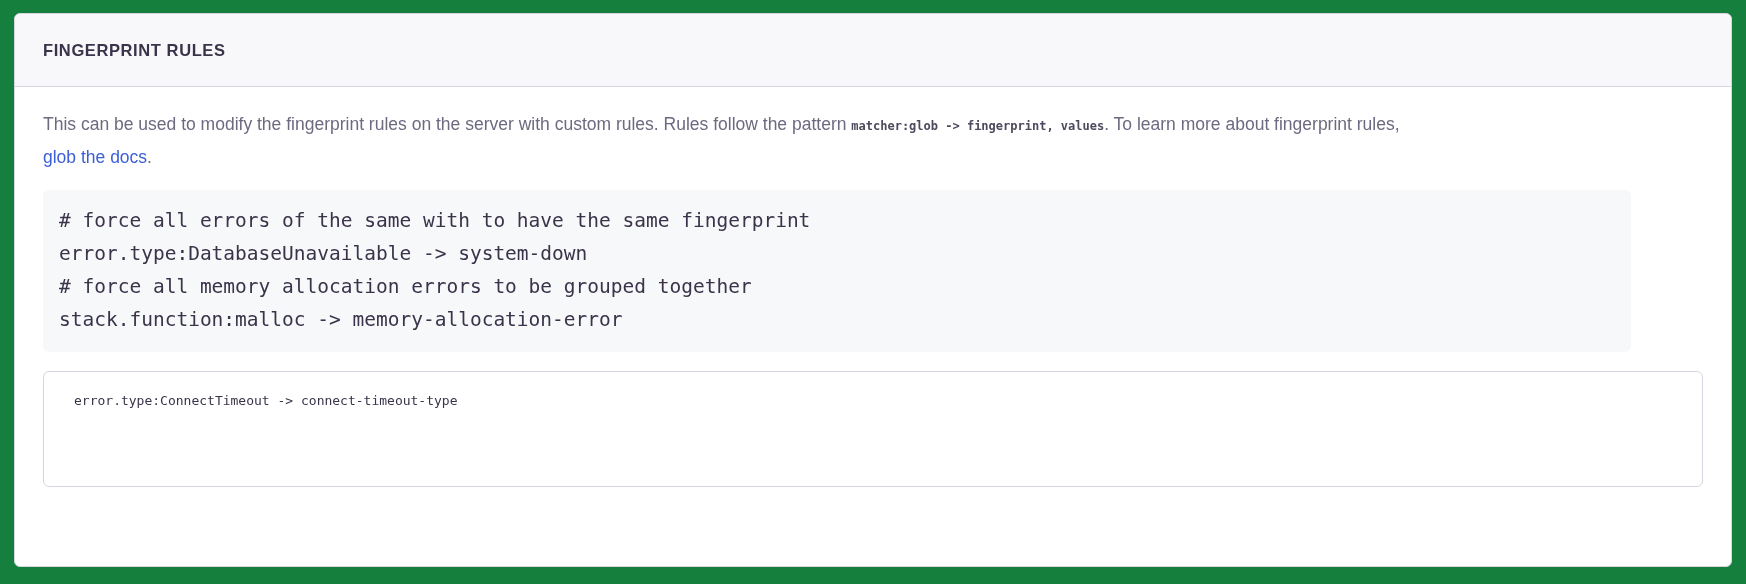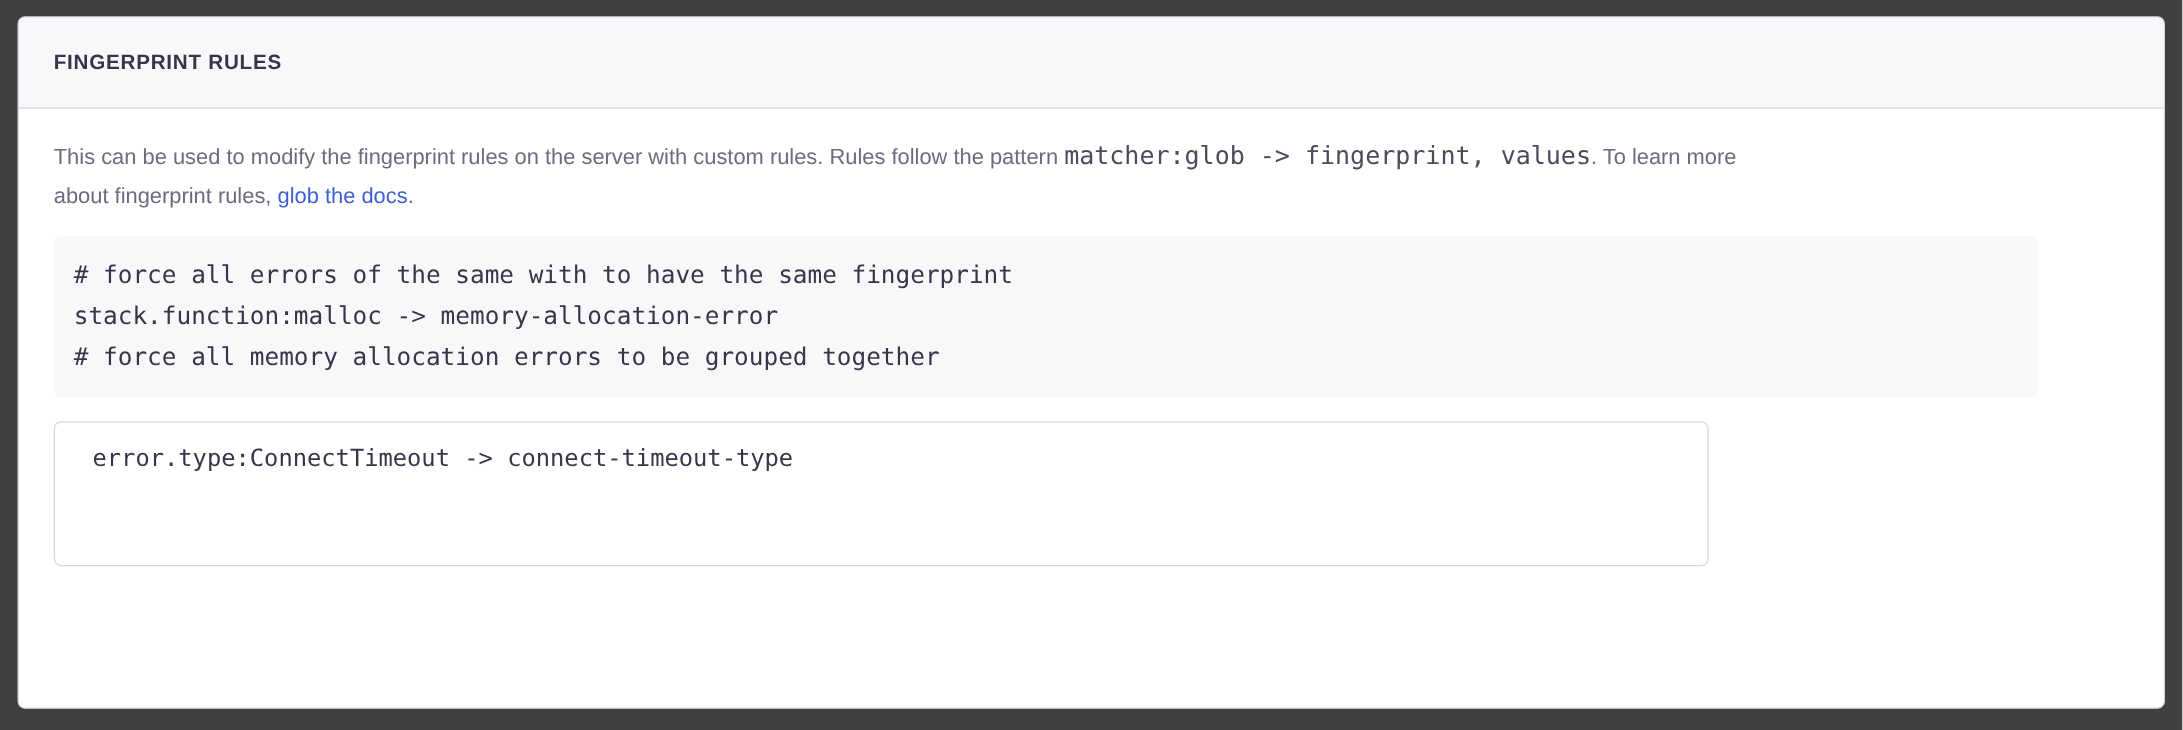--- a/index.html
+++ b/index.html
@@ -11,21 +11,21 @@
     height: 584px;
     background: #ffffff;
     font-family: "Liberation Sans", sans-serif;
     -webkit-font-smoothing: antialiased;
   }
 
   .page {
     position: relative;
     width: 1746px;
     height: 584px;
-    background: #404040;
+    background: #15803d;
     box-sizing: border-box;
     padding: 13px 31px 17px 14px;
   }
 
   .panel {
     position: relative;
     width: 1718px;
     height: 554px;
     box-sizing: border-box;
     background: #ffffff;
@@ -62,23 +62,24 @@
     font-size: 17.5px;
     line-height: 31px;
     color: #6d6a80;
     max-width: 1390px;
     margin: 0 0 17px 0;
   }
 
   .description code,
   .inline-code {
     font-family: "DejaVu Sans Mono", "Liberation Mono", monospace;
-    font-size: 20px;
+    font-size: 12px;
     color: #4c4a5c;
     white-space: pre;
+    font-weight: bold;
   }
 
   .docs-link {
     color: #3c5fd6;
     text-decoration: none;
   }
 
   .code-block {
     background: #f7f8fa;
     border-radius: 6px;
@@ -91,31 +92,31 @@
   .code-line {
     font-family: "DejaVu Sans Mono", "Liberation Mono", monospace;
     font-size: 19.5px;
     line-height: 33px;
     color: #3a3349;
     white-space: pre;
   }
 
   .rules-input {
     display: block;
-    width: 1324px;
+    width: 1660px;
     height: 116px;
     box-sizing: border-box;
     background: #ffffff;
     border: 1px solid #d7d6e0;
     border-radius: 6px;
     padding: 14px 16px 14px 30px;
     resize: none;
     outline: none;
     font-family: "DejaVu Sans Mono", "Liberation Mono", monospace;
-    font-size: 19px;
+    font-size: 13px;
     line-height: 30px;
     color: #3a3349;
     overflow: hidden;
   }
   .rules-input::placeholder {
     color: #a6a3b5;
   }
 </style>
 </head>
 <body>
@@ -128,21 +129,22 @@
     </div>
 
     <div class="panel-body">
 
       <p class="description">
         <span>This can be used to modify the fingerprint rules on the server with custom rules. Rules follow the pattern </span><code class="inline-code">matcher:glob -&gt; fingerprint, values</code><span>. To learn more about fingerprint rules, </span><a class="docs-link" href="#">glob the docs</a><span>.</span>
       </p>
 
       <div class="code-block">
         <div class="code-line"># force all errors of the same with to have the same fingerprint</div>
+        <div class="code-line">error.type:DatabaseUnavailable -&gt; system-down</div>
+        <div class="code-line"># force all memory allocation errors to be grouped together</div>
         <div class="code-line">stack.function:malloc -&gt; memory-allocation-error</div>
-        <div class="code-line"># force all memory allocation errors to be grouped together</div>
       </div>
 
       <textarea class="rules-input" spellcheck="false" placeholder="error.type:DatabaseUnavailable -&gt; system-down" style="">error.type:ConnectTimeout -&gt; connect-timeout-type</textarea>
 
     </div>
   </section>
 </div>
 
 </body></html>

